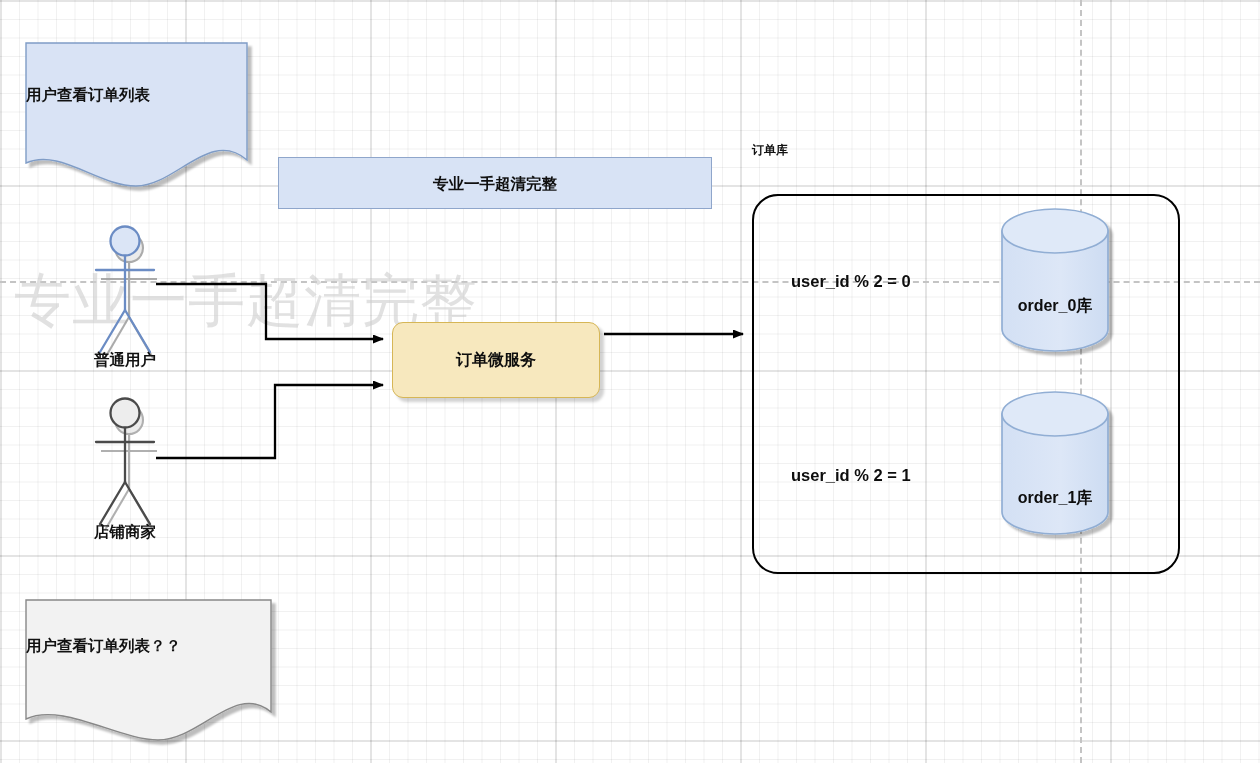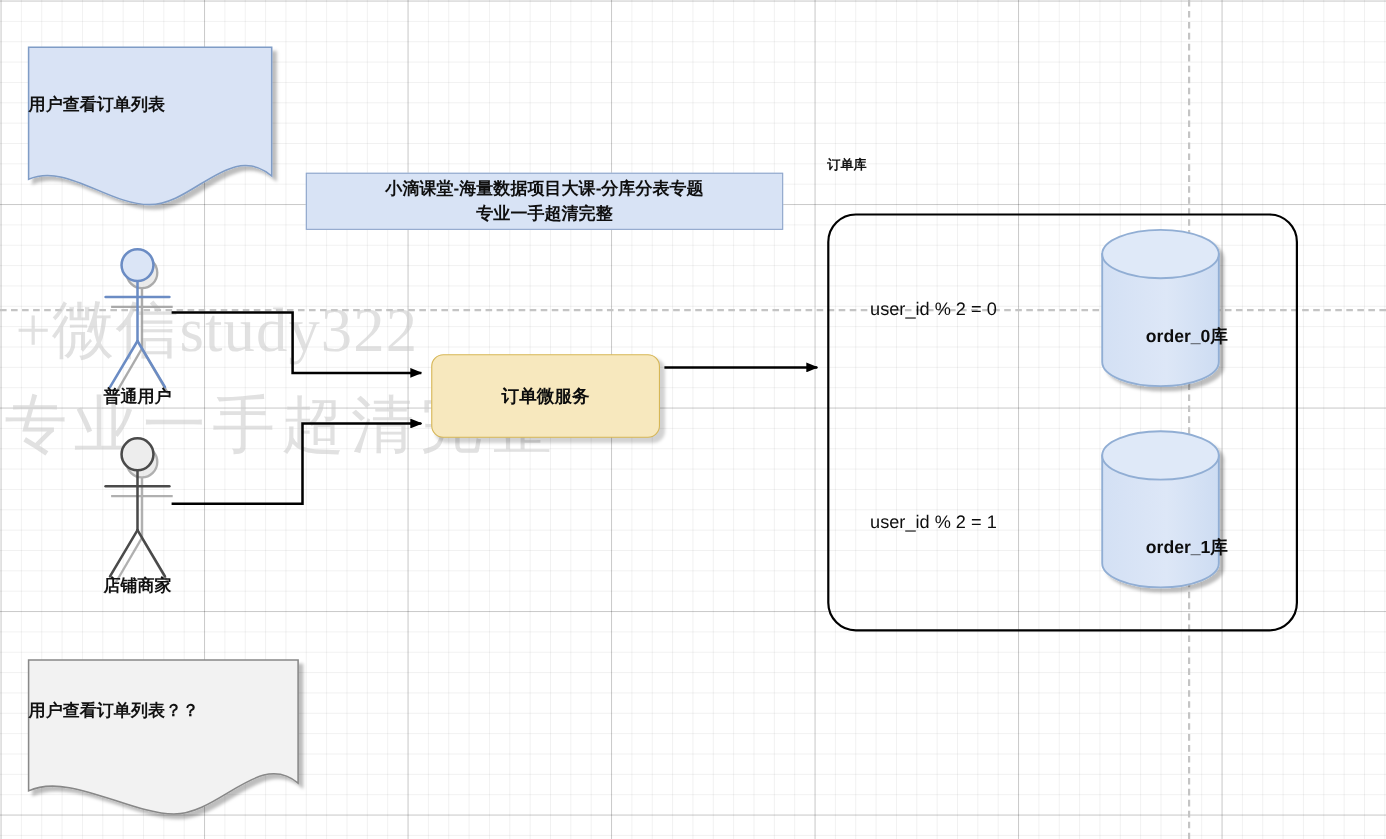--- a/index.html
+++ b/index.html
@@ -161,52 +161,50 @@
     position: absolute;
     left: 752px;
     top: 142px;
     width: 428px;
     font-weight: bold;
     font-size: 12px;
     color: #111111;
   }
   .shard-label {
     position: absolute;
-    font-weight: normal;
+    font-weight: bold;
     font-size: 16.5px;
     color: #0d0d0d;
     white-space: nowrap;
   }
 
   
   .cylinder {
     position: absolute;
   }
   .cyl-label {
     position: absolute;
     left: 0;
     width: 100%;
     text-align: center;
     font-weight: bold;
     font-size: 16px;
     color: #0d0d0d;
     white-space: nowrap;
-    margin-left: 24px;
   }
 </style>
 </head>
 <body>
 
 <div id="canvas">
 
   <div class="guide-v" style="left:1080px;"></div>
   <div class="guide-h" style="top:281px;"></div>
 
   <div class="watermark">
-    <div>+微信study322</div>
     <div>专业一手超清完整</div>
   </div>
 
   <svg class="overlay" viewBox="0 0 1260 763">
     <defs>
       <marker id="arrowhead" markerWidth="11" markerHeight="9" refX="10" refY="4.5" orient="auto" markerUnits="userSpaceOnUse">
         <path d="M0,0 L11,4.5 L0,9 z" fill="#000000"></path>
       </marker>
       <linearGradient id="cylGrad" x1="0" y1="0" x2="1" y2="0">
         <stop offset="0%" stop-color="#d3e0f4"></stop>
@@ -283,21 +281,20 @@
 
   <div class="note" style="left:26px; top:85px; width:221px;">
     <div class="note-label">用户查看订单列表</div>
   </div>
 
   <div class="note" style="left:26px; top:636px; width:245px;">
     <div class="note-label">用户查看订单列表？？</div>
   </div>
 
   <div class="title-banner">
-    <span>小滴课堂-海量数据项目大课-分库分表专题</span>
     <span>专业一手超清完整</span>
   </div>
 
   <div class="actor" style="left:125px; top:350px;">
     <div class="actor-label">普通用户</div>
   </div>
 
   <div class="actor" style="left:125px; top:522px;">
     <div class="actor-label">店铺商家</div>
   </div>

